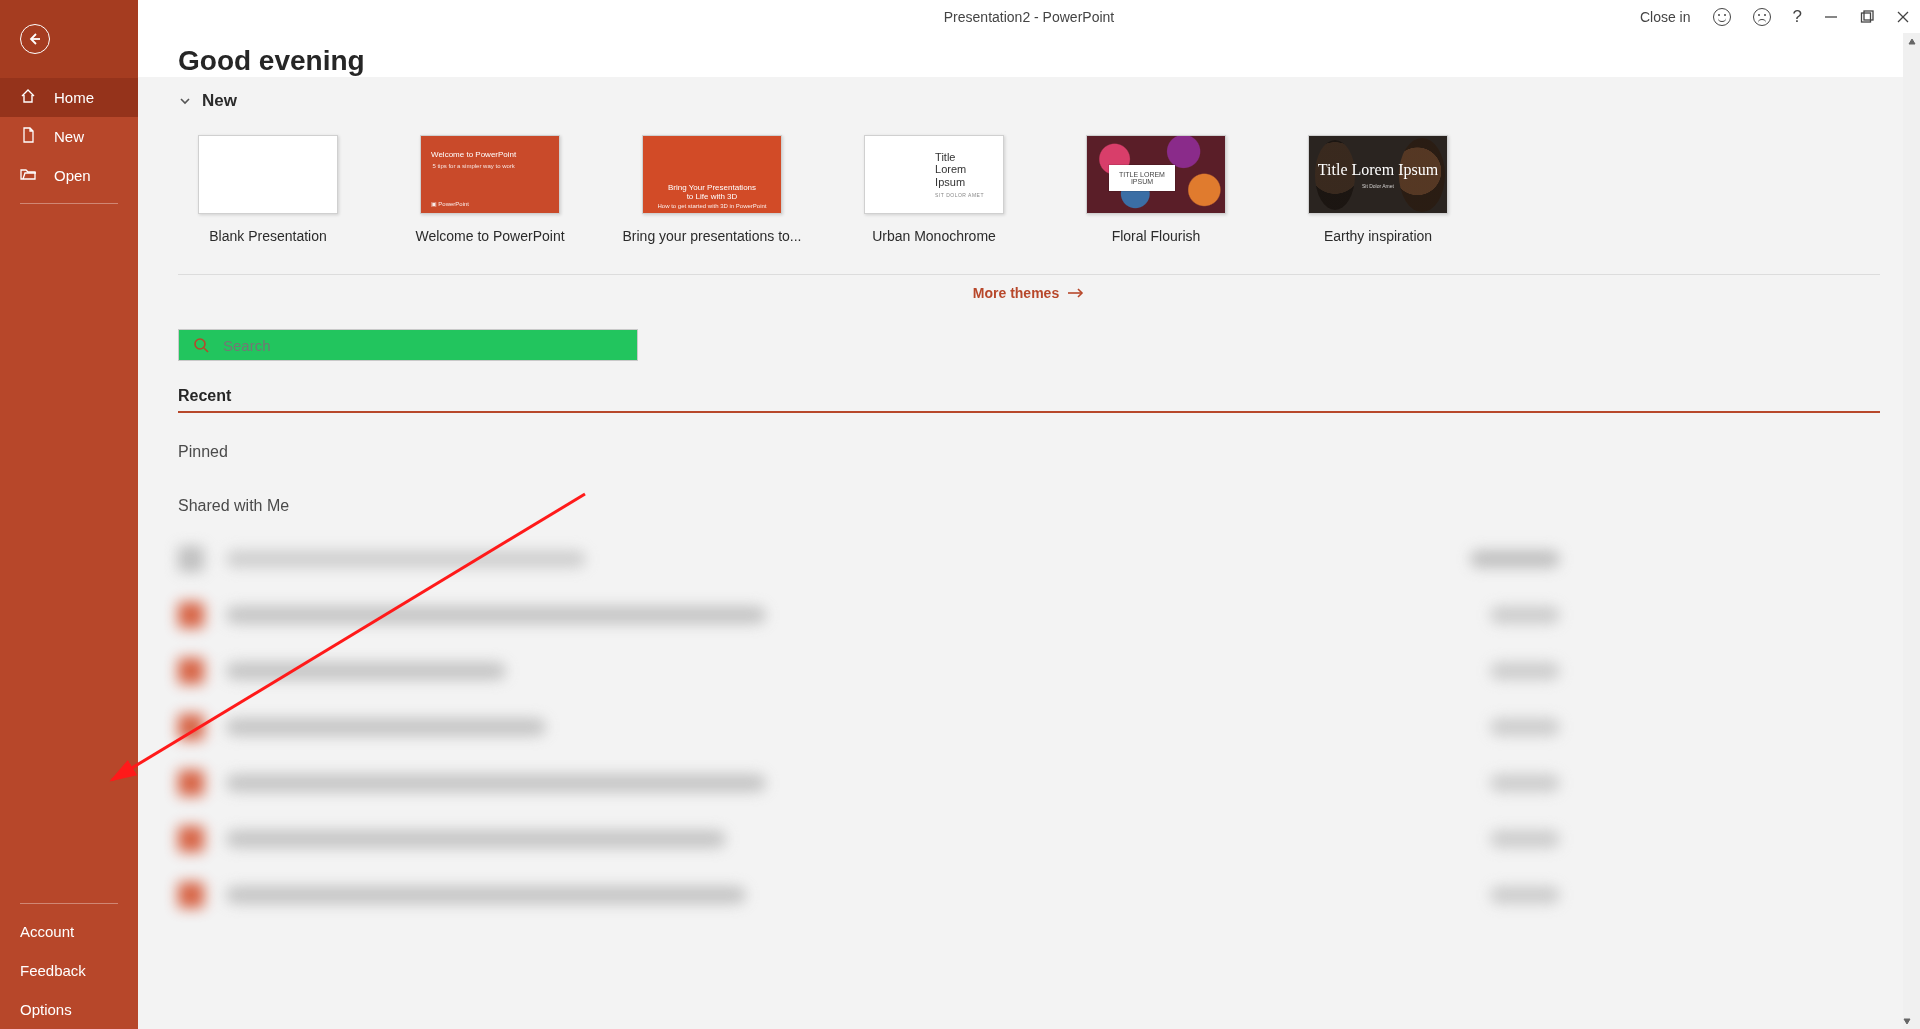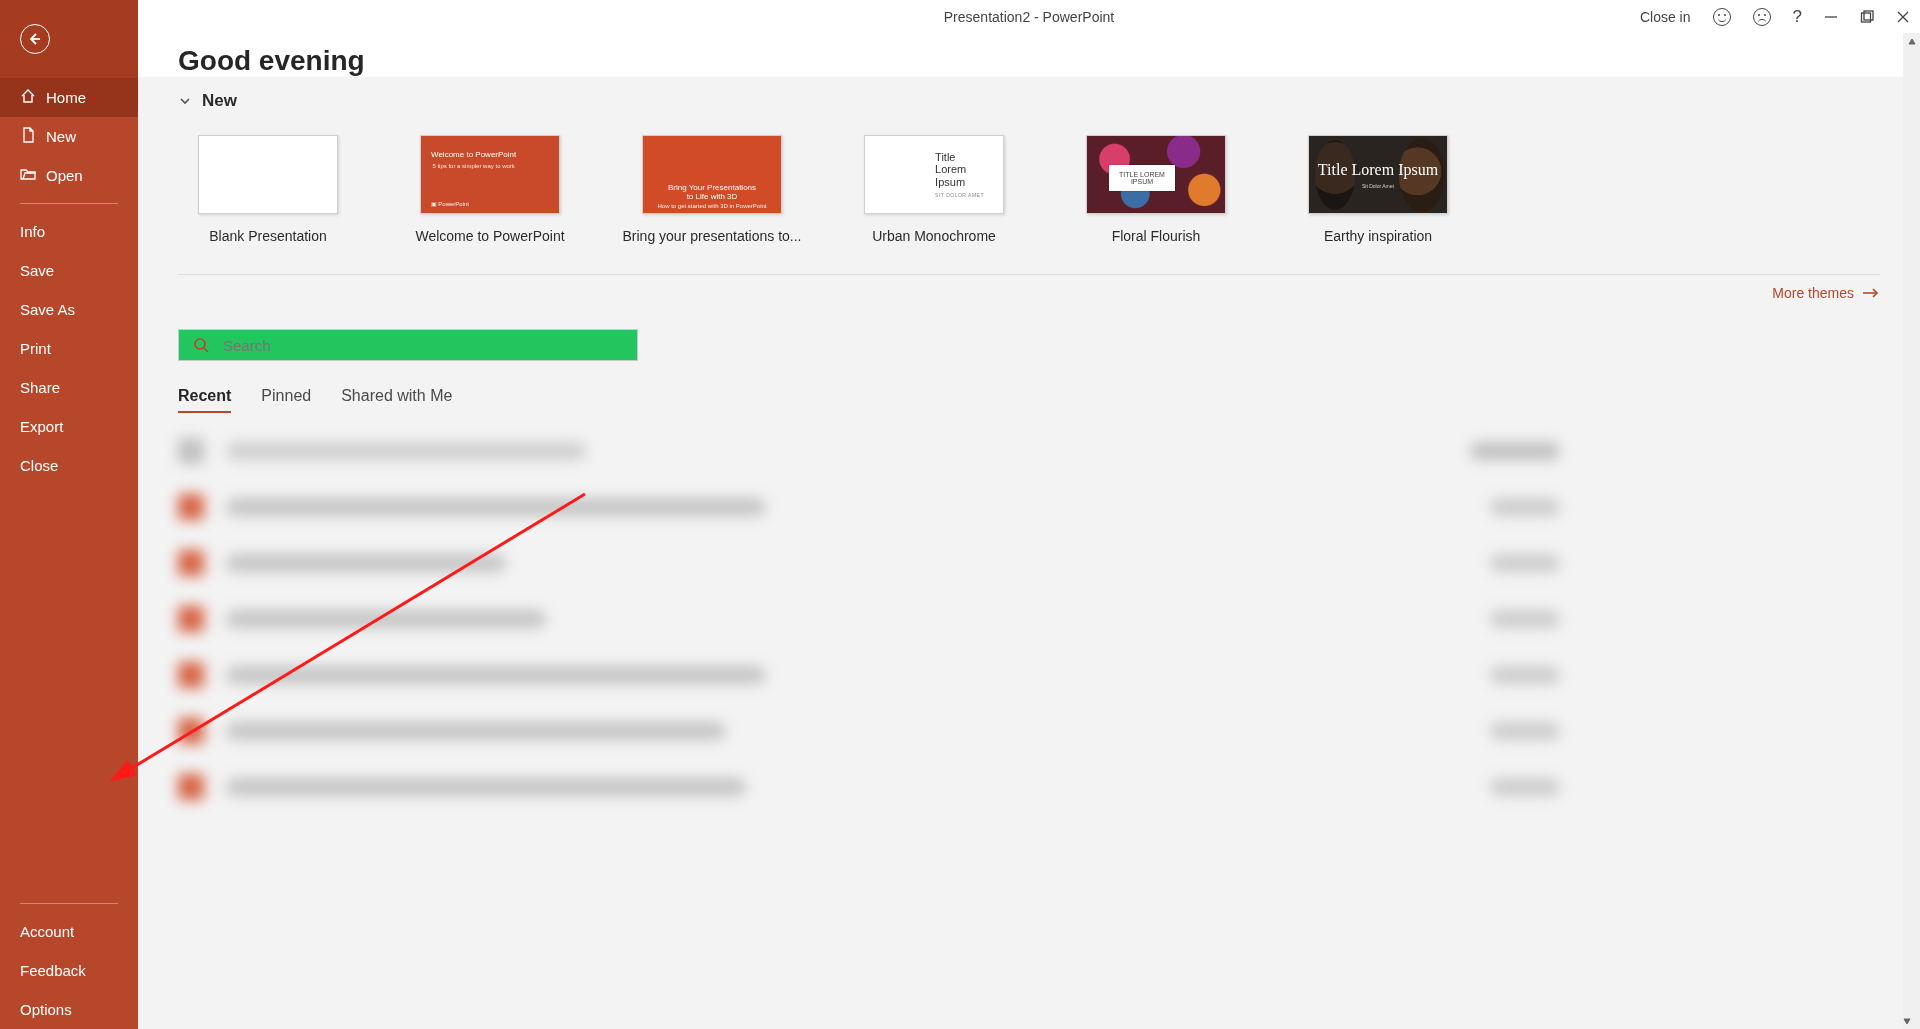--- a/index.html
+++ b/index.html
@@ -26,21 +26,21 @@
                           border-radius:8px 8px 0 0; bottom:2px; }
   .win-btn { width:14px; height:14px; display:flex; align-items:center; justify-content:center; }
 
   
   .sidebar { position:absolute; top:0; left:0; width:138px; height:100%;
              background:#b7472a; color:#fff; display:flex; flex-direction:column; }
   .back-zone { height:78px; background:#a53c20; display:flex; align-items:center;
                justify-content:flex-start; padding-left:20px; }
   .back-circle { width:30px; height:30px; border:1.8px solid #fff; border-radius:50%;
                  display:flex; align-items:center; justify-content:center; }
-  .nav-item { height:39px; display:flex; align-items:center; gap:10px;
+  .nav-item { height:39px; display:flex; align-items:center; gap:18px;
               padding-left:20px; font-size:15px; cursor:pointer; }
   .nav-item.selected { background:#95331b; }
   .nav-item .ic { width:16px; height:16px; flex:0 0 16px; }
   .nav-divider { margin:8px 20px; border-top:1px solid rgba(255,255,255,.35); }
   .sidebar .spacer { flex:1; }
 
   
   .main { position:absolute; top:33px; left:138px; right:0; bottom:0;
           background:#fff; overflow:hidden; }
   .greeting { font-size:28px; font-weight:600; color:#262626;
@@ -97,30 +97,30 @@
                           background:radial-gradient(circle at 50% 40%, #3b2a1e 0 55%, #1a1410 56%);
                           border-radius:50%; opacity:.9; }
   .thumb.earthy::after { content:''; position:absolute; right:2px; top:2px; width:46px; height:74px;
                          background:radial-gradient(circle at 40% 45%, #5a3a24 0 48%, #2a1c12 49%);
                          border-radius:50%; opacity:.9; }
   .thumb.earthy .t1 { position:relative; font-family:Georgia,serif; font-size:16px; z-index:2; }
   .thumb.earthy .t2 { position:relative; font-size:5px; opacity:.75; z-index:2; margin-top:4px; }
 
   .section-divider { border-top:1px solid #dcdcdc; margin:30px 0 10px; }
   .more-link { text-align:right; color:#b7472a; font-size:14px; cursor:pointer;
-               display:flex; justify-content:flex-end; align-items:center; gap:8px; }
+               display:flex; justify-content:center; align-items:center; gap:8px;font-weight:bold; }
   .more-link svg { stroke:#b7472a; }
 
   .search-wrap { margin-top:28px; }
   .search-box { width:460px; height:32px; border:1px solid #c9c9c9; background:#22c55e;
                 display:flex; align-items:center; padding:0 14px; gap:14px; }
   .search-box input { border:none; outline:none; flex:1; font-size:15px; color:#555;
                       background:transparent; }
 
-  .tabs { display:flex; gap:30px; margin-top:26px; font-size:16px; color:#4a4a4a; }
+  .tabs { display:flex; gap:30px; margin-top:26px; font-size:16px; color:#4a4a4a;flex-direction:column; }
   .tabs .tab { cursor:pointer; padding-bottom:6px; }
   .tabs .tab.active { color:#262626; font-weight:600; border-bottom:2px solid #b7472a; }
 
   
   .recent-list { margin-top:18px; display:flex; flex-direction:column; gap:16px;
                  filter:blur(7px); opacity:.85; pointer-events:none; }
   .recent-row { display:flex; align-items:center; gap:22px; height:40px; }
   .recent-row .ficon { width:26px; height:26px; background:#d24b27; border-radius:2px; }
   .recent-row .fname { height:18px; background:#bdbdbd; border-radius:9px; }
   .recent-row .fdate { height:18px; width:70px; background:#c6c6c6; border-radius:9px;
@@ -198,43 +198,20 @@
       </div>
       <div class="nav-item">
         <span><svg viewBox="0 0 16 16" class="ic">
             <path d="M1 4 H6 L8 6 H15 V13 H1 Z" fill="none" stroke="#fff" stroke-width="1.3"></path>
             <path d="M3 13 L5 7 H16" fill="none" stroke="#fff" stroke-width="1.3"></path>
           </svg></span>
         <span>Open</span>
       </div>
     </div>
   <div class="nav-divider"></div>
-  <div id="nav-mid">
-      <div class="nav-item">
-        <span>Info</span>
-      </div>
-      <div class="nav-item">
-        <span>Save</span>
-      </div>
-      <div class="nav-item">
-        <span>Save As</span>
-      </div>
-      <div class="nav-item">
-        <span>Print</span>
-      </div>
-      <div class="nav-item">
-        <span>Share</span>
-      </div>
-      <div class="nav-item">
-        <span>Export</span>
-      </div>
-      <div class="nav-item">
-        <span>Close</span>
-      </div>
-    </div>
   <div class="spacer"></div>
   <div class="nav-divider"></div>
   <div id="nav-bot">
       <div class="nav-item">
         <span>Account</span>
       </div>
       <div class="nav-item">
         <span>Feedback</span>
       </div>
       <div class="nav-item">

